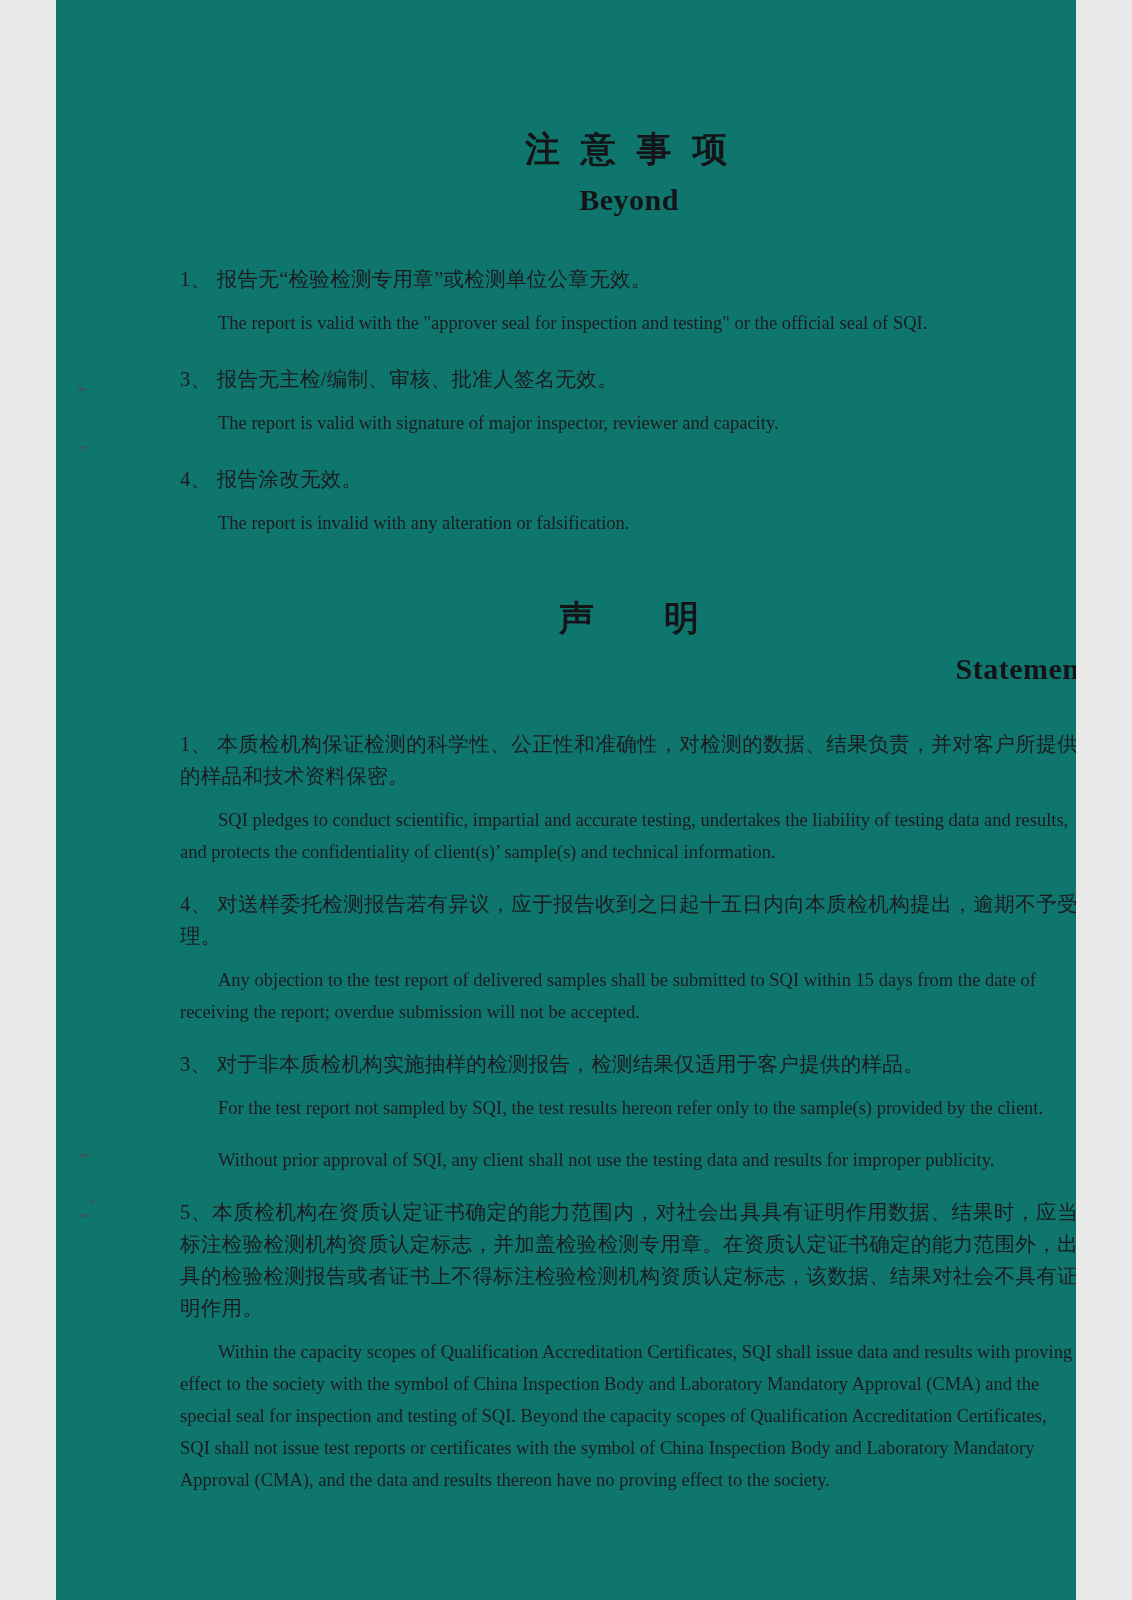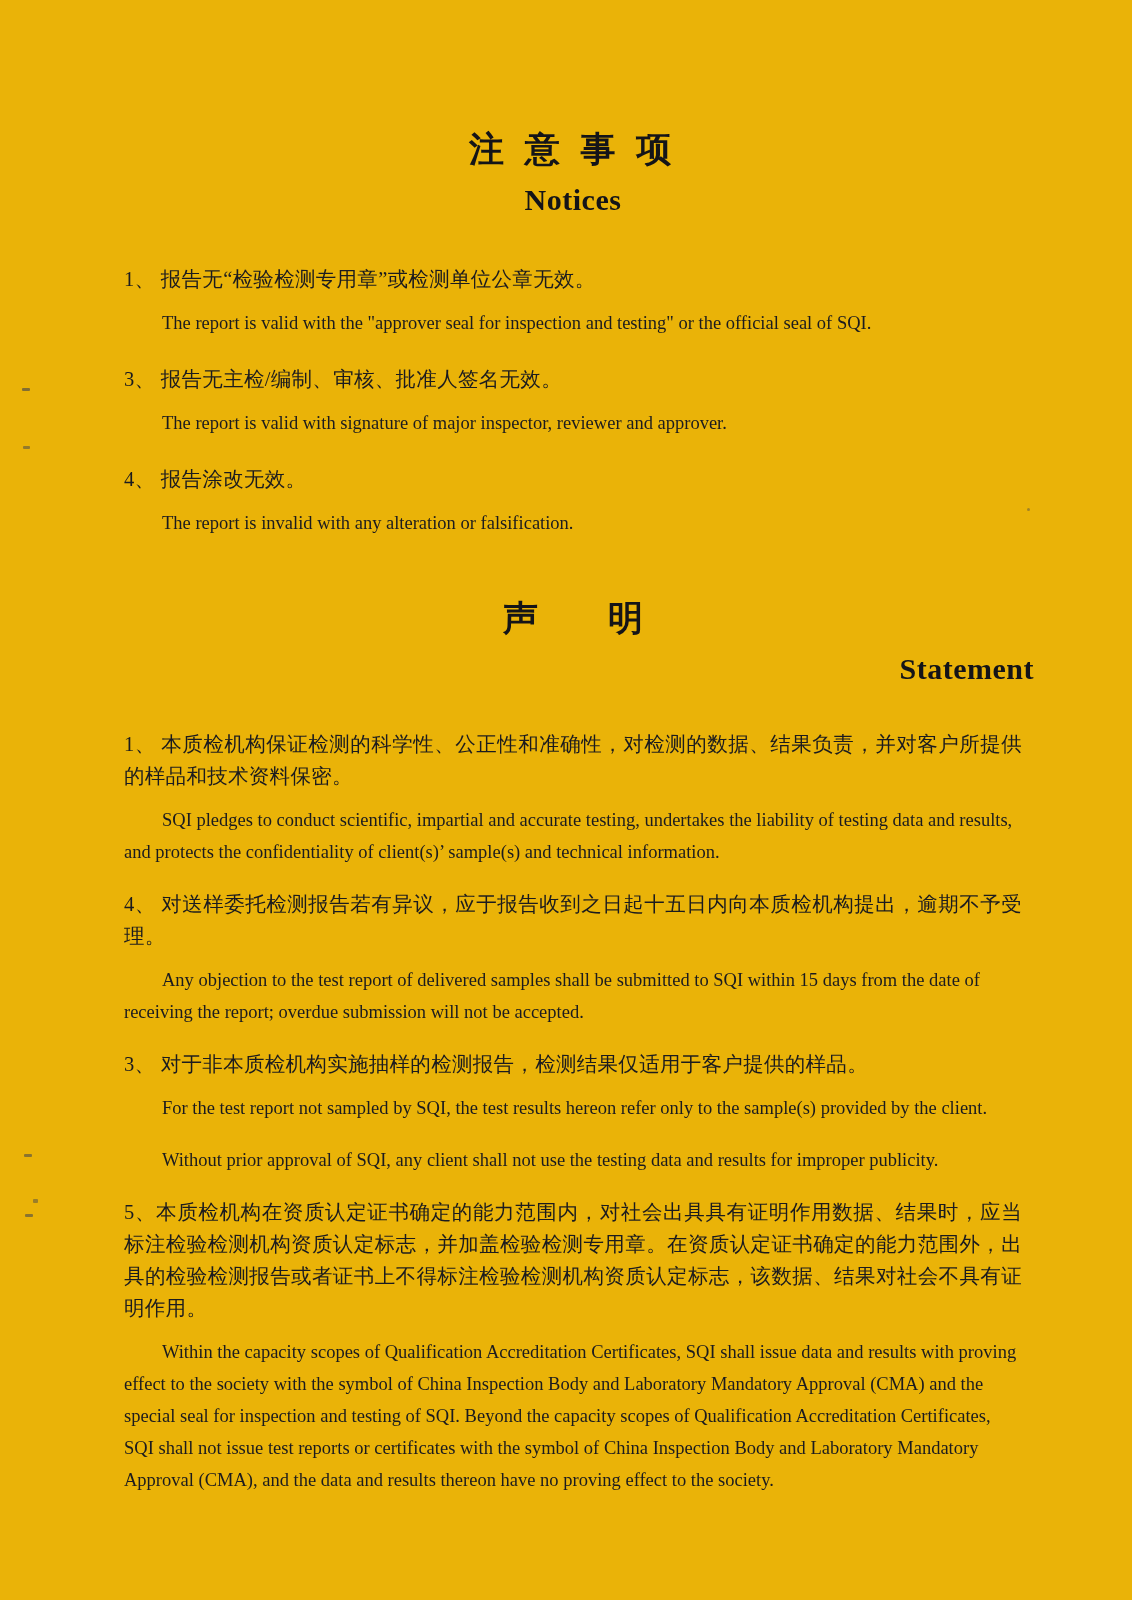--- a/index.html
+++ b/index.html
@@ -2,24 +2,24 @@
 <html><head>
 <meta charset="utf-8">
 <style>
   html, body {
     margin: 0;
     padding: 0;
     background: #e9e9e9;
   }
   .page {
     position: relative;
-    width: 1132px;
+    width: 1020px;
     height: 1600px;
     margin: 0 auto;
-    background: #eab308;
+    background: #0f766e;
     overflow: hidden;
     color: #1b1b1f;
     font-family: "Liberation Serif", "DejaVu Serif", serif;
   }
   .content {
     position: absolute;
     left: 112px;
     top: 126px;
     width: 922px;
   }
@@ -71,31 +71,31 @@
   <div class="speck" style="left:23px; top:446px; width:7px; height:3px; opacity:.55;"></div>
   <div class="speck" style="left:1027px; top:508px; width:3px; height:3px; opacity:.45; border-radius:50%;"></div>
   <div class="speck" style="left:24px; top:1154px; width:8px; height:3px; opacity:.6;"></div>
   <div class="speck" style="left:33px; top:1199px; width:5px; height:4px; opacity:.5;"></div>
   <div class="speck" style="left:25px; top:1214px; width:8px; height:3px; opacity:.6;"></div>
 
   <div class="content">
 
     <section>
       <h1 class="title-cn">注 意 事 项</h1>
-      <h2 class="title-en">Notices</h2>
+      <h2 class="title-en">Beyond</h2>
 
       <div class="item">
         <p class="cn">1、 报告无“检验检测专用章”或检测单位公章无效。</p>
         <p class="en">The report is valid with the "approver seal for inspection and testing" or the official seal of SQI.</p>
       </div>
 
 
       <div class="item">
         <p class="cn">3、 报告无主检/编制、审核、批准人签名无效。</p>
-        <p class="en">The report is valid with signature of major inspector, reviewer and approver.</p>
+        <p class="en">The report is valid with signature of major inspector, reviewer and capacity.</p>
       </div>
 
       <div class="item">
         <p class="cn">4、 报告涂改无效。</p>
         <p class="en">The report is invalid with any alteration or falsification.</p>
       </div>
     </section>
 
     <section class="statement-section">
       <h1 class="title-cn">声　　明</h1>

